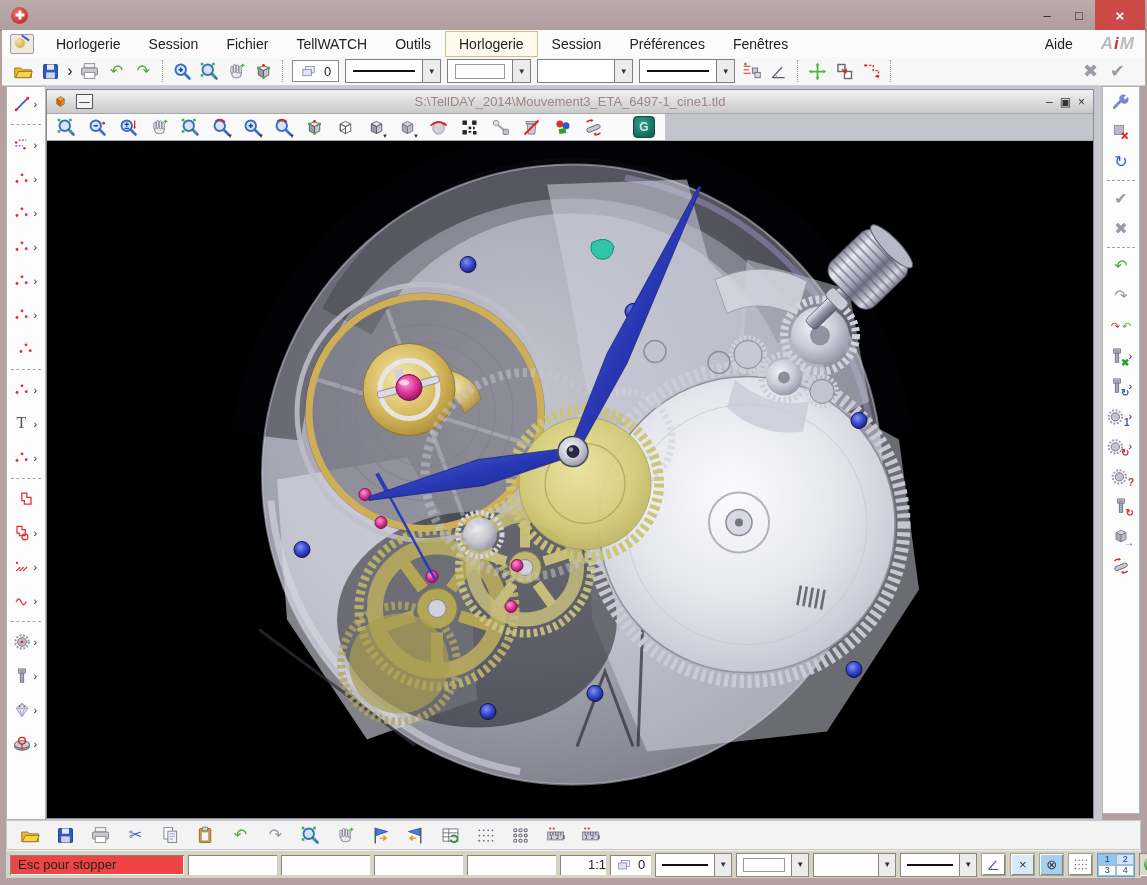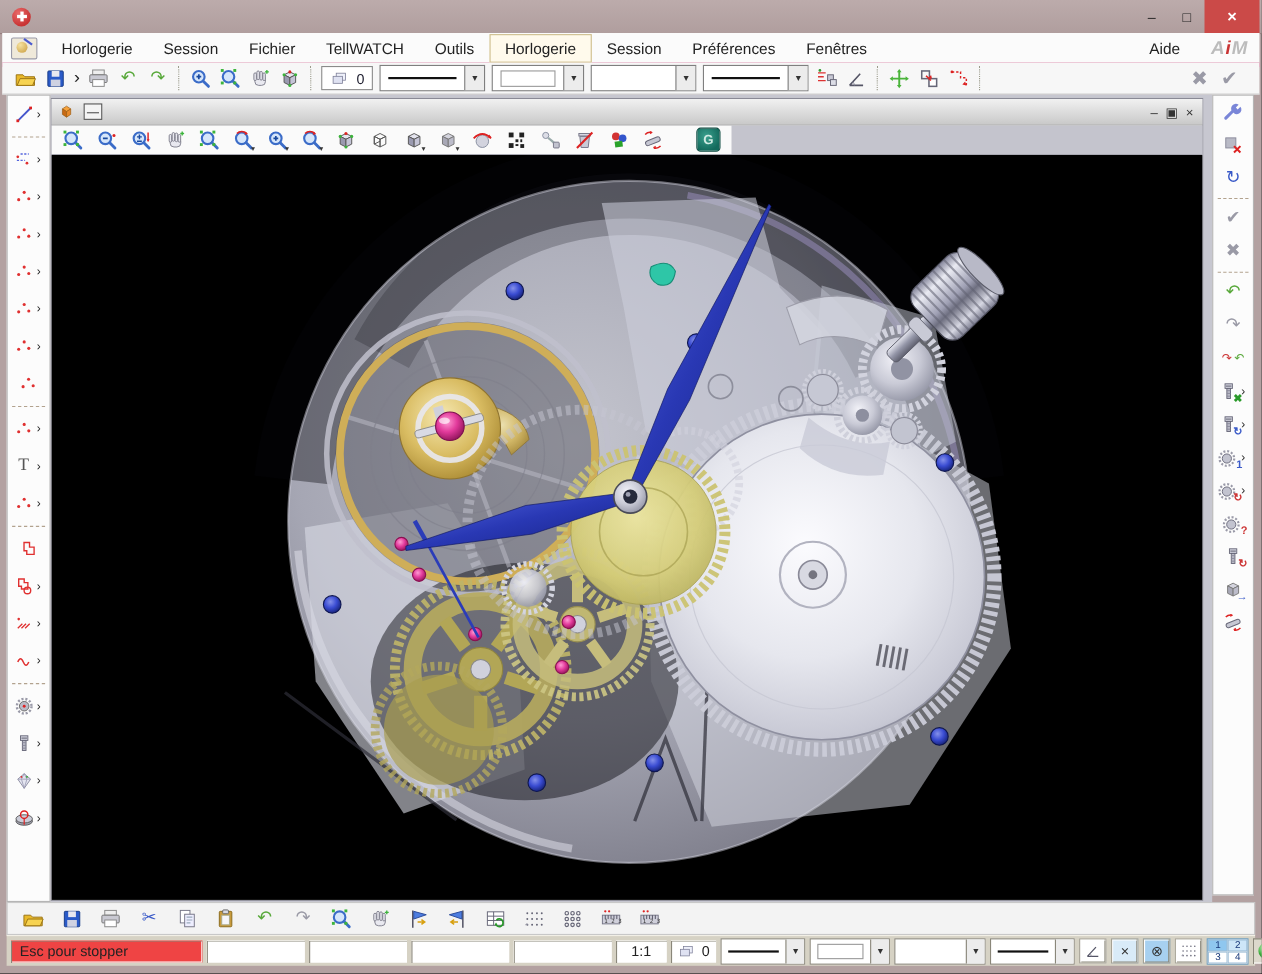--- a/index.html
+++ b/index.html
@@ -82,21 +82,21 @@
   .viewport svg{position:absolute;left:0;top:0;width:100%;height:100%}
   
   .bottombar{left:6px;top:820px;width:1135px;height:30px;background:#f3f3f3;border:1px solid #c8c8c8;
              box-sizing:border-box;display:flex;align-items:center;gap:8px;padding-left:10px}
   
   .statusbar{left:6px;top:850px;width:1135px;height:28px;background:#d6d2c4;border-top:1px solid #f2efe6;
              box-sizing:border-box;display:flex;align-items:center;gap:4px;padding:0 4px;font-size:13px}
   .sunk{box-shadow:inset 1px 1px 0 #8a877a,inset -1px -1px 0 #ffffff;background:#fff;height:20px;box-sizing:border-box}
   .hintp{width:174px;background:#ef4444;padding-left:8px;line-height:20px;flex:0 0 auto}
   .sfield{width:89px;flex:0 0 auto}
-  .sscale{width:46px;text-align:center;line-height:20px;flex:0 0 auto}
+  .sscale{width:46px;text-align:right;line-height:20px;flex:0 0 auto}
   .slbox{display:flex;align-items:center;gap:6px;padding:0 6px;background:#fff;flex:0 0 auto}
   .sdd{height:22px;border:1px solid #8a877a;background:#fff;display:flex;align-items:center;flex:0 0 auto}
   .sdd .line{width:46px;height:2px;background:#111;margin:0 6px}
   .sdd .swatch{width:40px;height:12px;border:1px solid #999;margin:0 6px;background:#fff}
   .sdd .blank{width:52px;height:12px;margin:0 6px}
   .sdd .arrow{width:16px;align-self:stretch;border-left:1px solid #8a877a;background:#ececec;
               display:flex;align-items:center;justify-content:center;font-size:8px;color:#333}
   .sbtn{width:25px;height:23px;display:flex;align-items:center;justify-content:center;flex:0 0 auto;
         background:#f0ede4;border:1px solid #a6a294;box-shadow:inset 1px 1px 0 #fff,inset -1px -1px 0 #8a877a;
         font-size:13px;color:#333;box-sizing:border-box}
@@ -643,20 +643,21 @@
 
   <div class="mdi">
     <div class="child">
       <div class="child-title">
         <svg class="cube-ic" viewBox="0 0 24 24">
             <polygon points="6,8 12,4 18,8 12,12" fill="#f6a23c" stroke="#9a5a10"></polygon>
             <polygon points="6,8 12,12 12,20 6,16" fill="#c86a14" stroke="#9a5a10"></polygon>
             <polygon points="18,8 12,12 12,20 18,16" fill="#e8892a" stroke="#9a5a10"></polygon>
           </svg>
         <span class="hoist-ic"></span>
+        <span class="path">S:\TellDAY_2014\Mouvement3_ETA_6497-1_cine1.tld</span>
         <span class="child-ctrls">
           <span>–</span>
           <span>▣</span>
           <span>×</span>
         </span>
       </div>
       <div class="child-toolbar">
         <span class="panel-w">
           <span class="cib">
               <svg class="ic">

